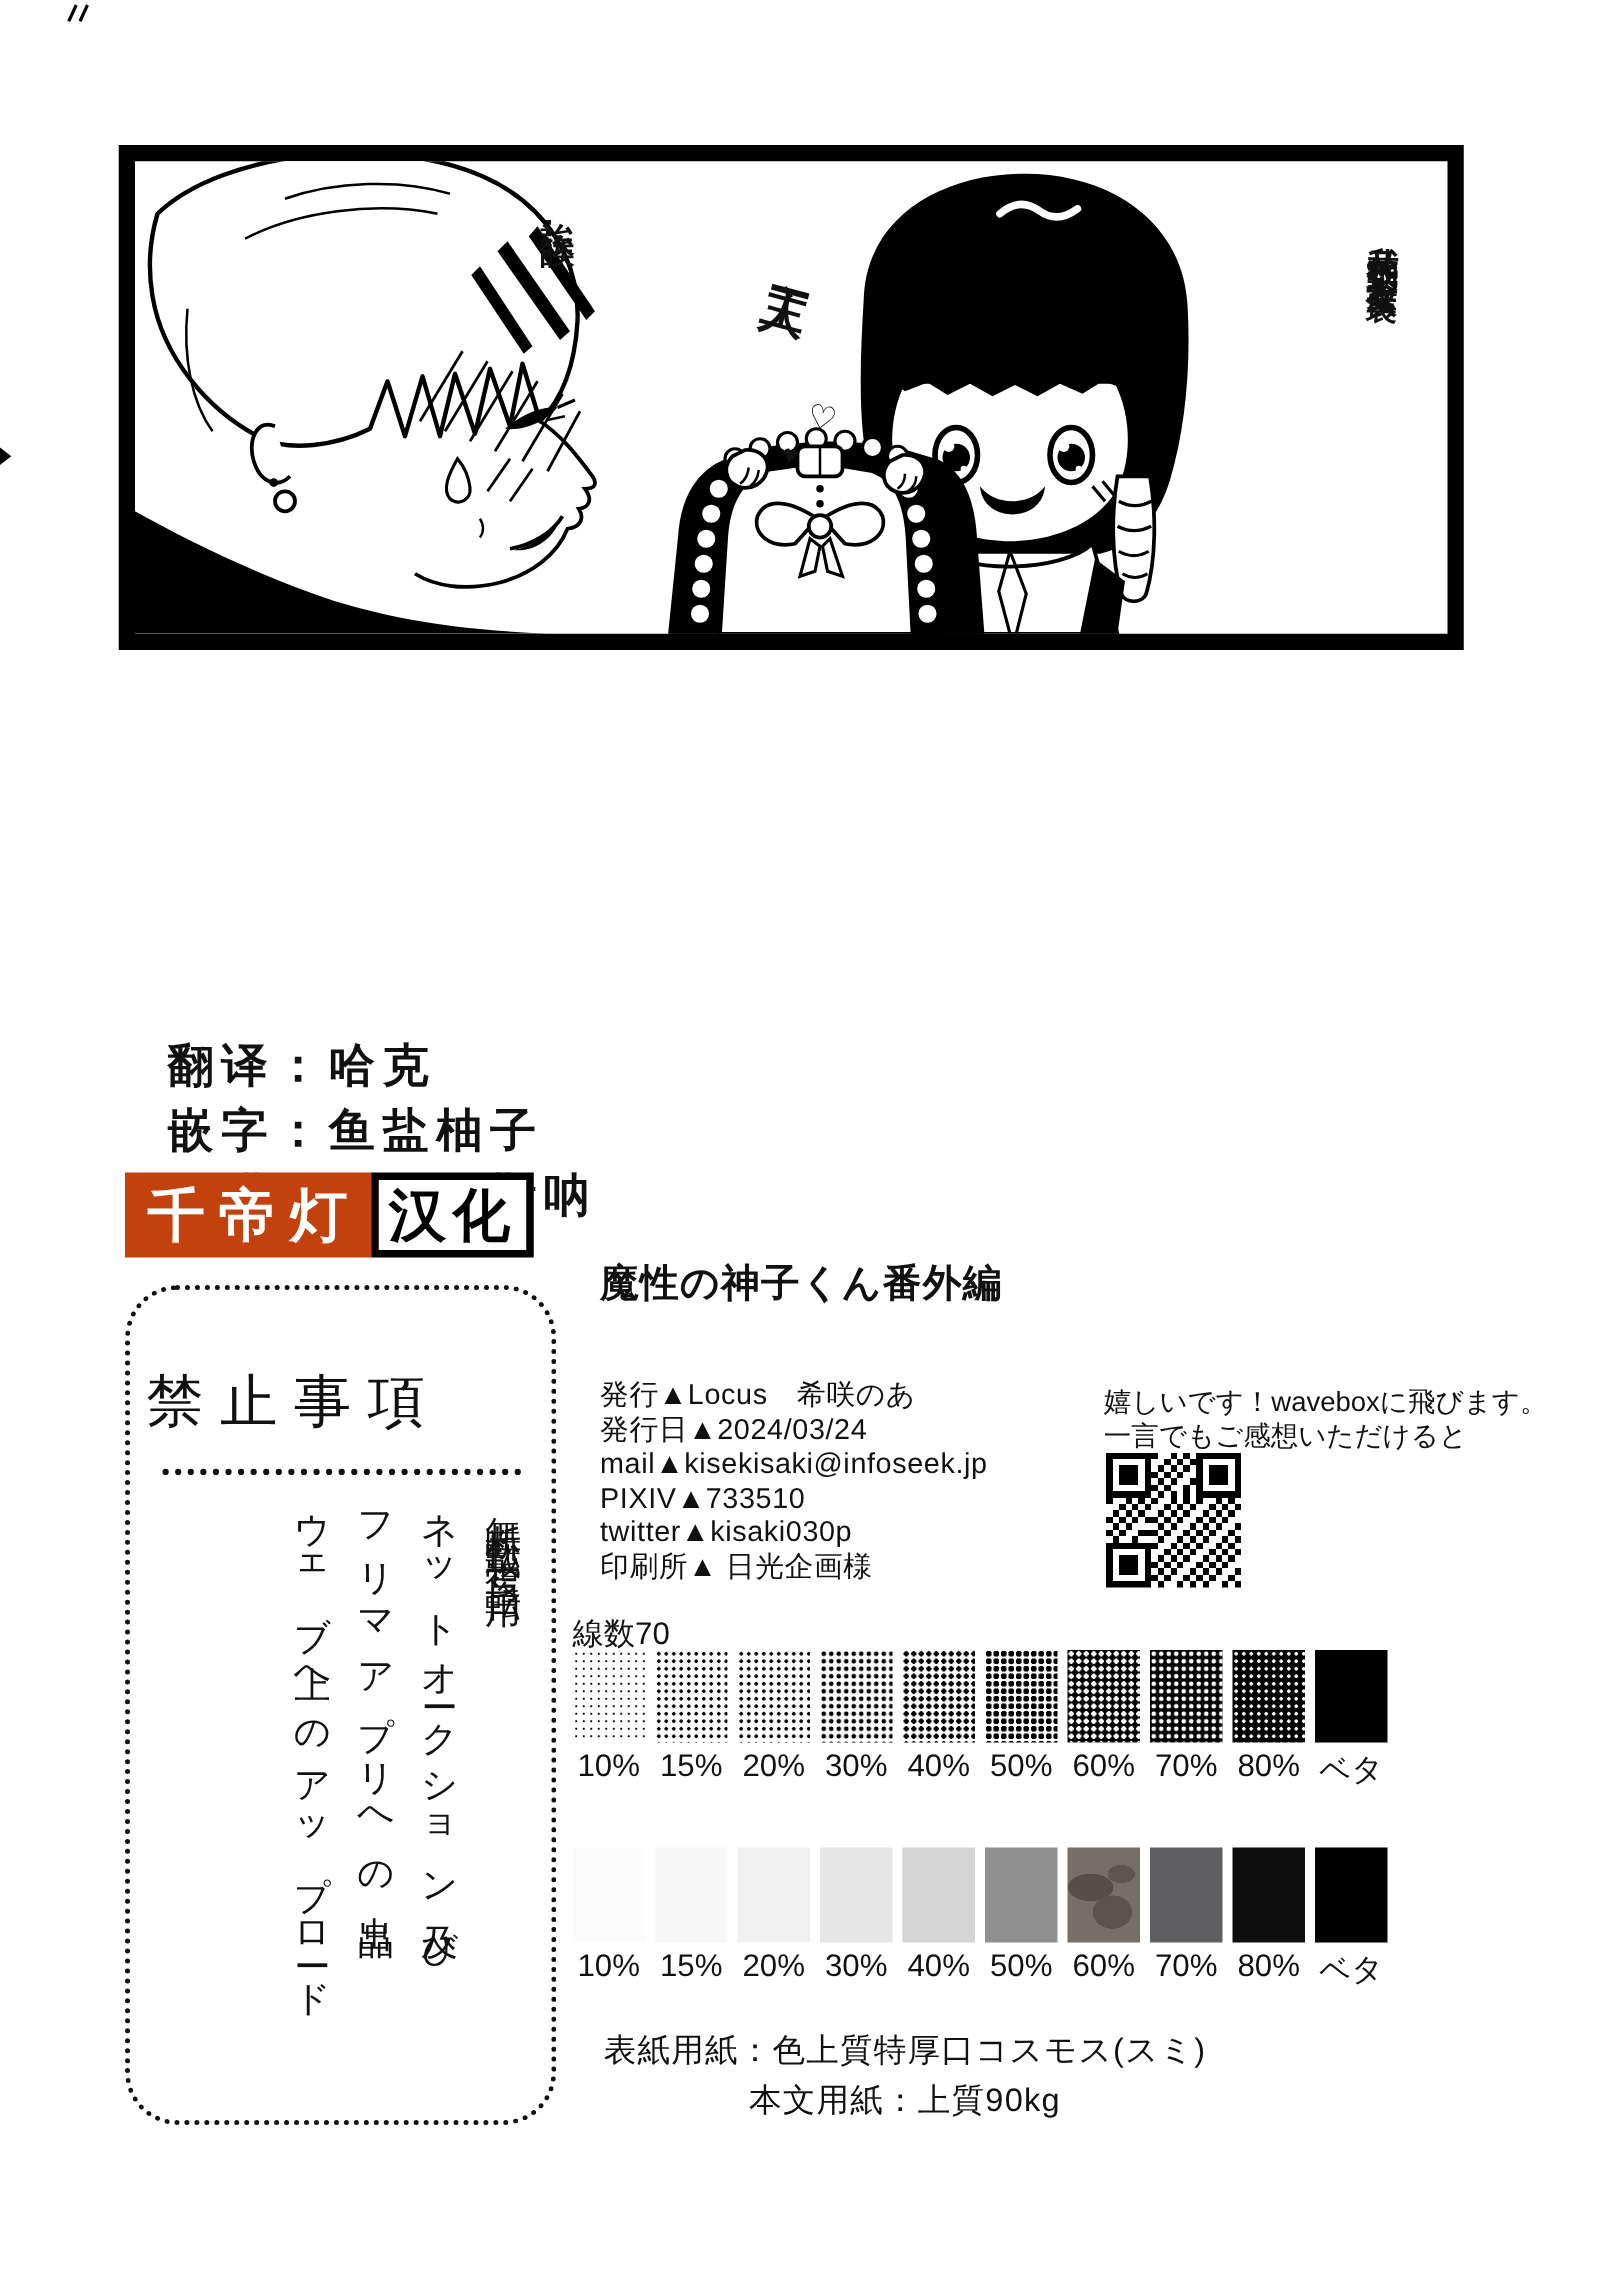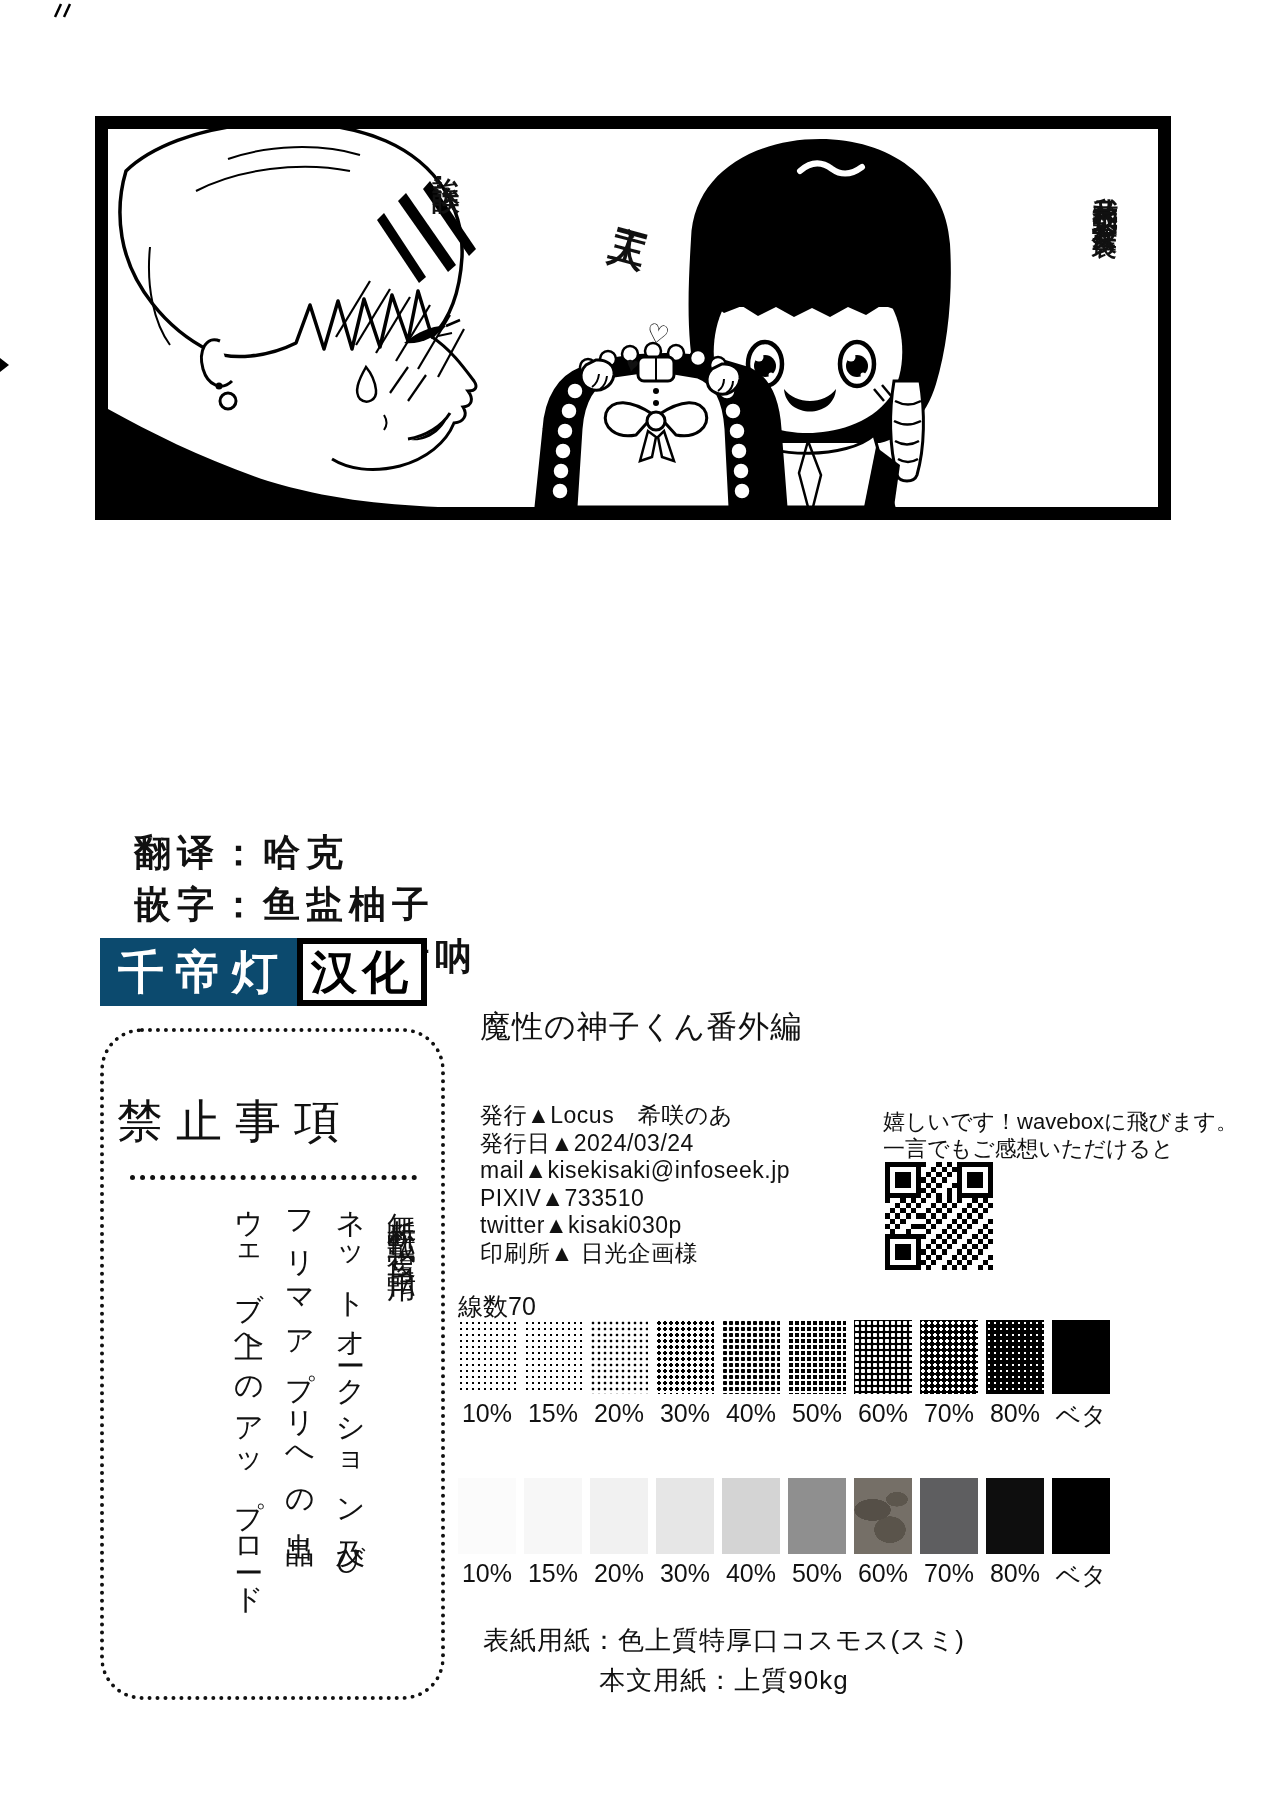--- a/index.html
+++ b/index.html
@@ -22,35 +22,35 @@
   .heart-1{left:538px;top:190px;font-size:26px;transform:rotate(12deg);}
   .heart-2{left:518px;top:224px;font-size:21px;transform:rotate(12deg);}
   .speech-right{left:982px;top:48px;font-size:25px;font-weight:bold;letter-spacing:4px;transform:rotate(2deg);}
 
   
   .credits{position:absolute;left:134px;top:783px;margin-top:44px;}
   .credit-line{font-size:37px;font-weight:bold;letter-spacing:6px;line-height:52px;white-space:nowrap;}
 
   
   .logo{position:absolute;left:100px;top:938px;display:flex;align-items:stretch;}
-  .logo-black{background:#0c4a6e;color:#fff;font-size:46px;font-weight:bold;letter-spacing:11px;
+  .logo-black{background:#c2410c;color:#fff;font-size:46px;font-weight:bold;letter-spacing:11px;
               padding:11px 8px 11px 18px;line-height:1;}
   .logo-white{background:#fff;color:#000;font-size:46px;font-weight:bold;letter-spacing:5px;
               border:6px solid #000;padding:5px 8px;line-height:1;display:flex;align-items:center;}
 
   
   .prohibit-box{position:absolute;left:100px;top:1028px;width:345px;height:672px;box-sizing:border-box;
                 border:4px dotted #111;border-radius:42px;}
   .prohibit-title{text-align:left;margin-top:59px;font-size:46px;letter-spacing:13px;text-indent:13px;}
   .prohibit-sep{width:287px;margin:22px 0 0 26px;border-top:5px dotted #111;}
   .prohibit-items{position:absolute;top:158px;right:24px;height:506px;writing-mode:vertical-rl;text-orientation:mixed;}
   .prohibit-item{font-size:29px;letter-spacing:7px;margin-left:19px;line-height:1.1;}
 
   
-  .work-title{position:absolute;left:480px;top:1006px;font-size:31px;font-weight:normal;letter-spacing:1px;}
+  .work-title{position:absolute;left:480px;top:1006px;font-size:31px;font-weight:bold;letter-spacing:1px;}
   .colophon{position:absolute;left:480px;top:1102px;}
   .colophon-line{font-size:23px;line-height:27.5px;letter-spacing:0.5px;white-space:nowrap;}
 
   
   .feedback{position:absolute;left:883px;top:1108px;}
   .feedback-line{font-size:22px;line-height:27px;white-space:nowrap;}
   .qr{position:absolute;left:882px;top:1162px;width:114px;height:108px;}
   .qr svg{width:100%;height:100%;}
 
   

